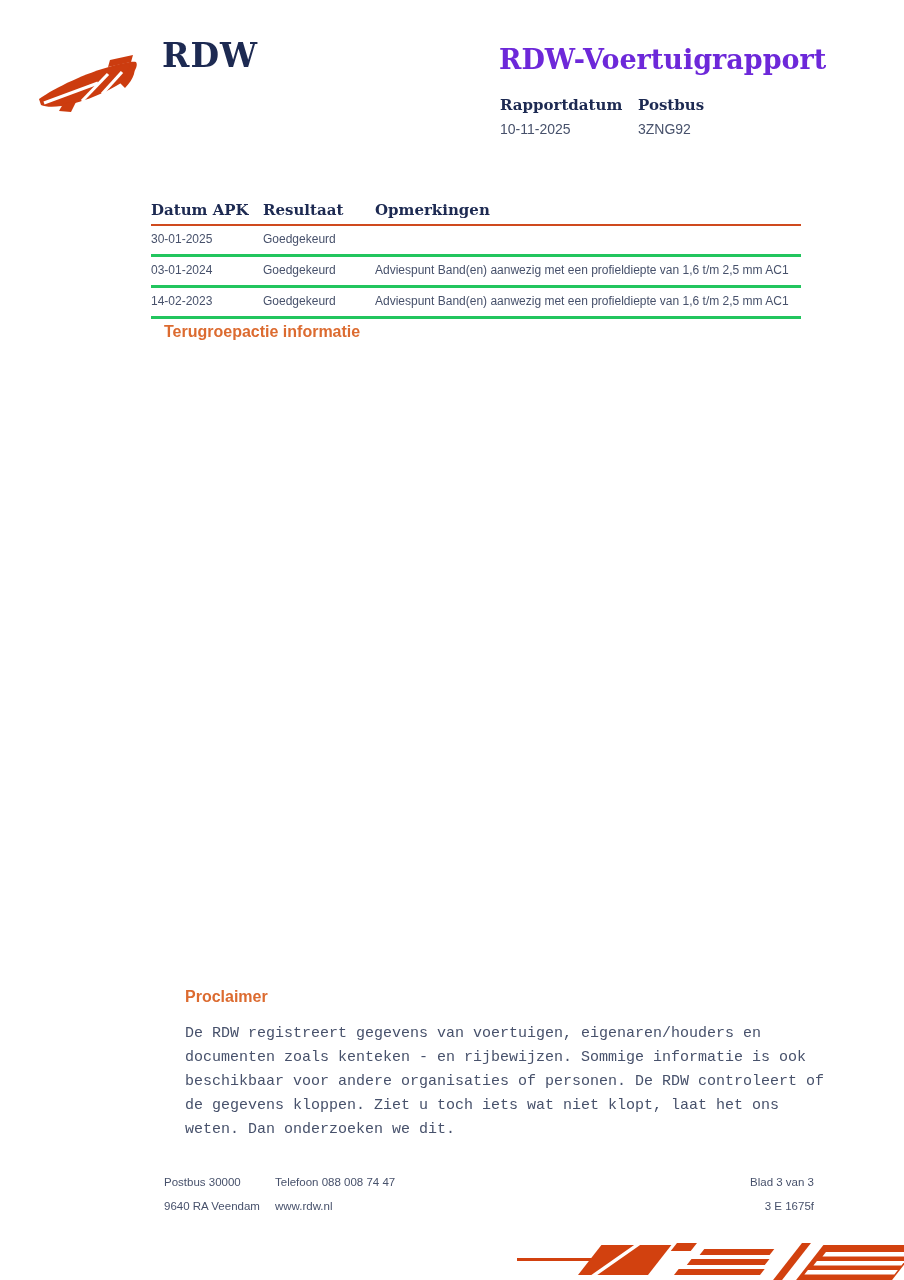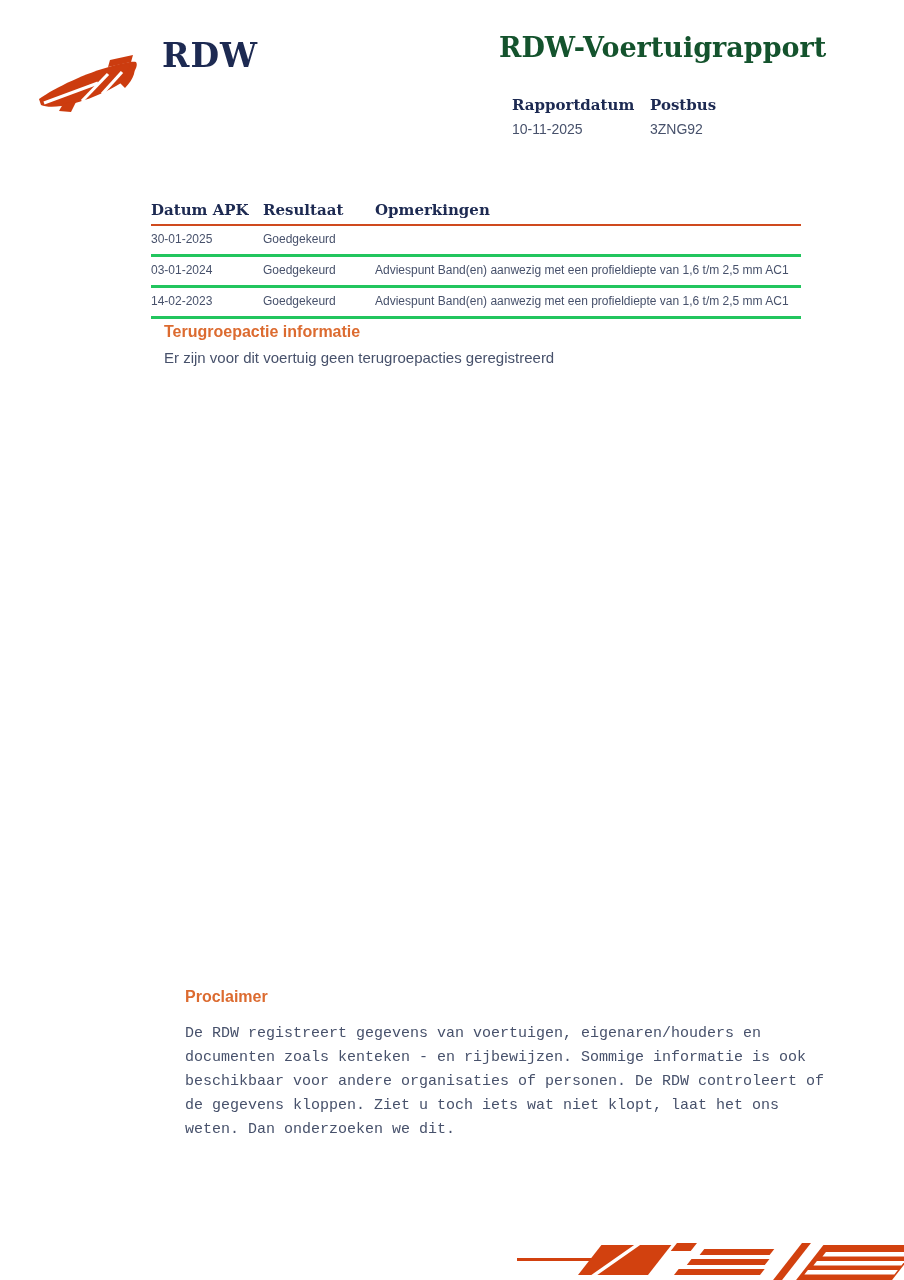--- a/index.html
+++ b/index.html
@@ -10,26 +10,26 @@
     overflow:hidden; margin:0 auto;
   }
   
   .brand-flag { position:absolute; left:36px; top:54px; width:114px; height:60px; }
   .brand-text {
     position:absolute; left:162px; top:36px;
     font-family:"DejaVu Serif", serif; font-weight:700; font-size:33px;
     color:#1d2a52; letter-spacing:1px;
   }
   .doc-title {
-    position:absolute; left:499px; top:32px;
+    position:absolute; left:499px; top:44px;
     font-family:"DejaVu Serif", serif; font-weight:700; font-size:27px;
-    color:#14532d;
+    color:#6d28d9;
   }
   .meta { position:absolute; left:500px; top:96px; display:flex; }
-  .meta-col1 { width:138px;margin-left:12px; }
+  .meta-col1 { width:138px; }
   .meta-label {
     font-family:"DejaVu Serif", serif; font-weight:700; font-size:15px;
     color:#1d2a52;
   }
   .meta-value { margin-top:7px; font-size:14px; color:#47516b; }
   
   .apk-table { position:absolute; left:151px; top:158px; width:650px;margin-top:44px; }
   .t-head {
     display:flex; padding-bottom:5px; border-bottom:2px solid #cf4a1e;
     font-family:"DejaVu Serif", serif; font-weight:700; font-size:15px;
@@ -125,28 +125,41 @@
     </div>
     <div class="t-row">
       <div class="c1">14-02-2023</div>
       <div class="c2">Goedgekeurd</div>
       <div class="c3">Adviespunt Band(en) aanwezig met een profieldiepte van 1,6 t/m 2,5 mm AC1</div>
     </div>
   </div>
 
   <div class="recall-section">
     <div class="section-heading">Terugroepactie informatie</div>
-    <div class="recall-body">Er zijn voor dit voertuig geen terugroepacties geregistreerd</div>
   </div>
 
   <div class="proclaimer-section">
     <div class="section-heading">Proclaimer</div>
     <div class="proclaimer-body">De RDW registreert gegevens van voertuigen, eigenaren/houders en documenten zoals kenteken - en rijbewijzen. Sommige informatie is ook beschikbaar voor andere organisaties of personen. De RDW controleert of de gegevens kloppen. Ziet u toch iets wat niet klopt, laat het ons weten. Dan onderzoeken we dit.</div>
   </div>
 
+  <div class="footer">
+    <div class="f-col1">
+      <p>Postbus 30000</p>
+      <p>9640 RA Veendam</p>
+    </div>
+    <div class="f-col2">
+      <p>Telefoon 088 008 74 47</p>
+      <p>www.rdw.nl</p>
+    </div>
+    <div class="f-col3">
+      <p>Blad 3 van 3</p>
+      <p>3 E 1675f</p>
+    </div>
+  </div>
 
   <div class="bottom-art">
     <svg viewBox="0 0 387 37" width="387" height="37" xmlns="http://www.w3.org/2000/svg">
       <g fill="#d2410f">
 
         <rect x="0" y="15" width="80" height="3"></rect>
         <g transform="skewX(-38)">
 
           <rect x="86" y="2" width="70" height="30"></rect>
 

